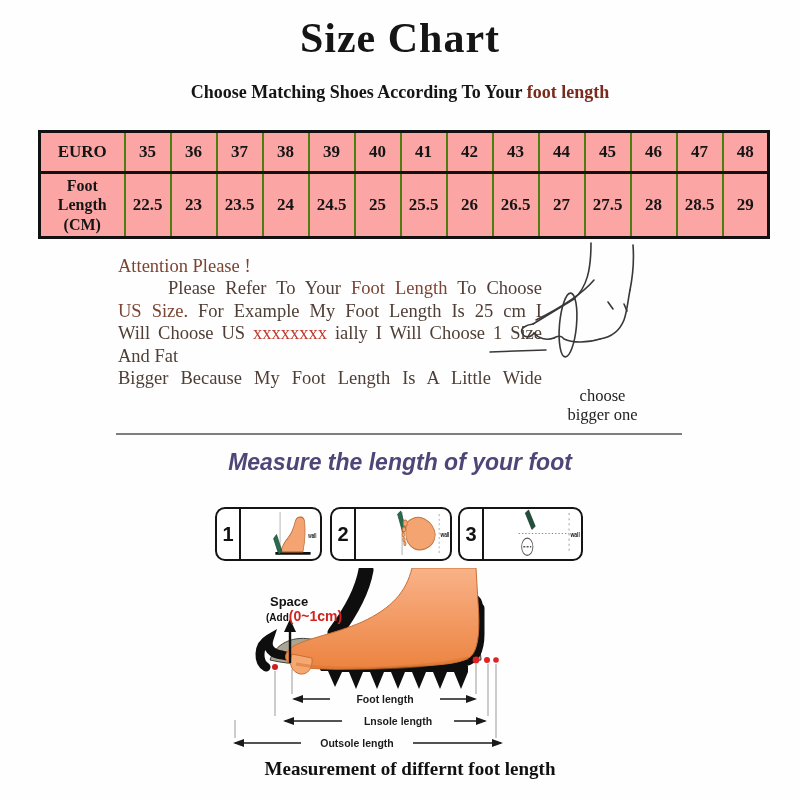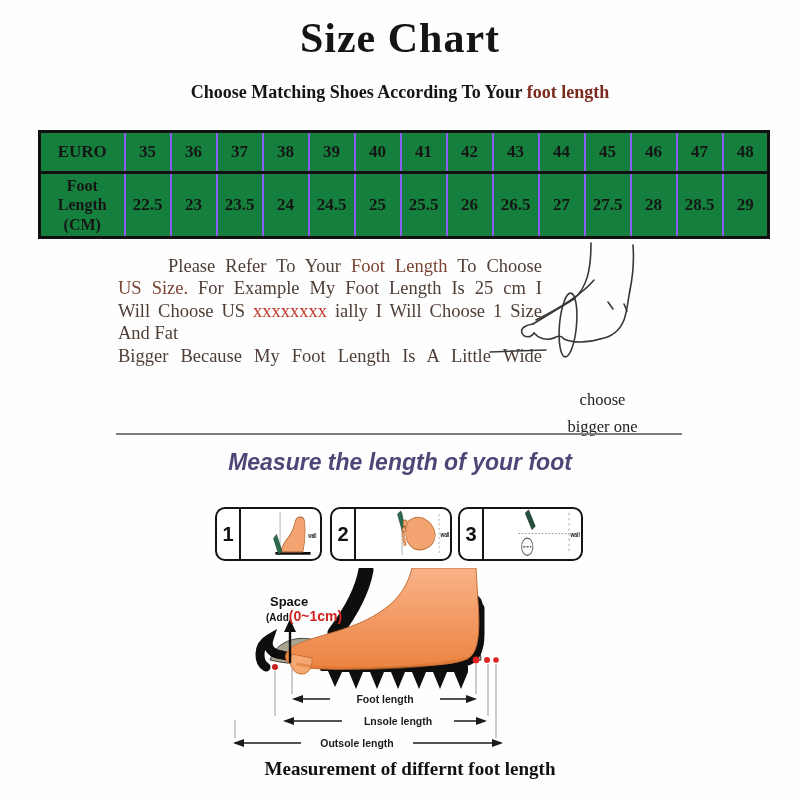--- a/index.html
+++ b/index.html
@@ -8,38 +8,38 @@
   .abs{position:absolute;}
 
   
   .title{top:14px;left:0;width:800px;text-align:center;font-size:42px;font-weight:bold;letter-spacing:1px;}
   .subtitle{top:82px;left:0;width:800px;text-align:center;font-size:18px;font-weight:bold;}
   .subtitle .hl{color:#7b2b1d;}
 
   
   .size-table{left:38px;top:130px;width:730px;border-collapse:collapse;table-layout:fixed;
               border:3px solid #111;}
-  .size-table td{border:2px solid #8b5cf6;text-align:center;vertical-align:middle;
-                 font-weight:bold;font-size:17px;padding:0;background:#15803d;}
+  .size-table td{border:2px solid #4d7c0f;text-align:center;vertical-align:middle;
+                 font-weight:bold;font-size:17px;padding:0;background:#fca5a5;}
   .size-table tr.r1 td{height:38px;border-bottom:3px solid #111;}
   .size-table tr.r2 td{height:62px;}
   .size-table td.rowhead2{white-space:pre-line;font-size:16px;line-height:1.22;}
 
   
   .attention{left:118px;top:255px;width:424px;font-size:18.5px;line-height:22.4px;color:#4e3e35;}
   .att-h{color:#7c4433;}
   .att-line{white-space:nowrap;}
   .att-just{text-align:justify;text-align-last:justify;}
   .ind{padding-left:50px;}
   .attention .hl{color:#7c4433;}
   .attention .xs{color:#c0392b;}
 
   
   .foot-sketch{left:488px;top:240px;}
-  .choose-note{left:545px;top:386px;width:115px;text-align:center;font-size:16.5px;line-height:27px;
+  .choose-note{left:545px;top:386px;width:115px;text-align:center;font-size:16.5px;line-height:19px;
                color:#222;white-space:pre-line;}
 
   .divider{left:116px;top:433px;width:566px;height:2px;background:#7e7e7e;}
 
   .measure-heading{top:449px;left:0;width:800px;text-align:center;
         font-family:"Liberation Sans",sans-serif;font-weight:bold;font-style:italic;
         font-size:23px;color:#4f4678;}
 
   
   .panel{position:absolute;top:507px;height:54px;border:2.5px solid #141414;border-radius:10px;
@@ -128,20 +128,21 @@
       <td>27</td>
       <td>27.5</td>
       <td>28</td>
       <td>28.5</td>
       <td>29</td>
     </tr>
     </tbody>
   </table>
 
   <div class="abs attention">
+    <div class="att-line att-h">Attention Please !</div>
     <div class="att-line att-just ind"><span>Please Refer To Your </span><span class="hl">Foot Length</span><span> To Choose</span></div>
     <div class="att-line att-just"><span class="hl">US Size.</span><span> For Example My Foot Length Is 25 cm I</span></div>
     <div class="att-line att-just"><span>Will Choose US </span><span class="xs">xxxxxxxx</span><span> ially I Will Choose 1 Size</span></div>
     <div class="att-line">And Fat</div>
     <div class="att-line att-just">Bigger Because My Foot Length Is A Little Wide</div>
   </div>
 
   <svg class="abs foot-sketch" width="180" height="140" viewBox="0 0 180 140">
     <g fill="none" stroke="#383838" stroke-width="1.6" stroke-linecap="round">
       <path d="M103,3 C103,30 99,47 86,59"></path>

